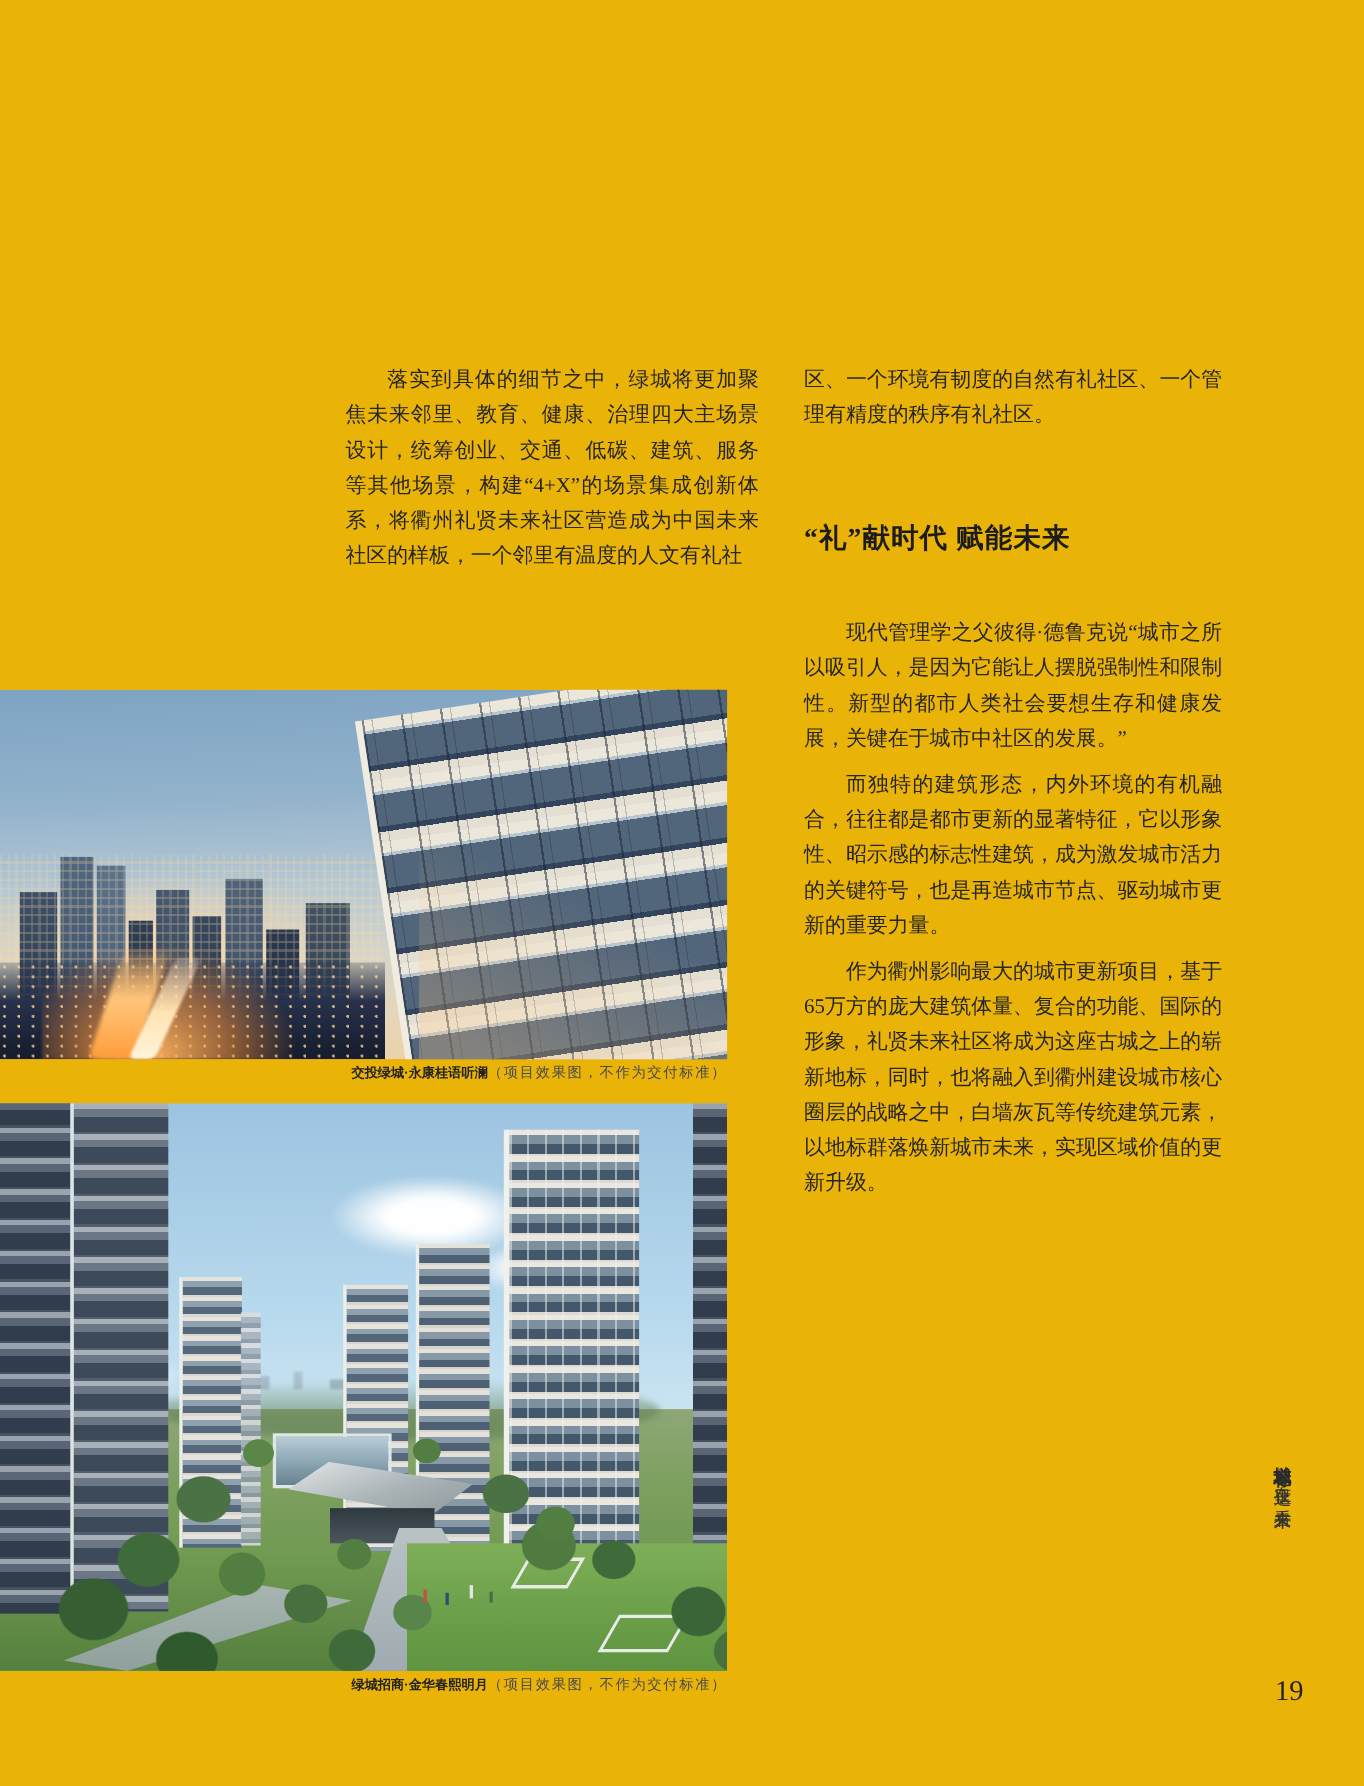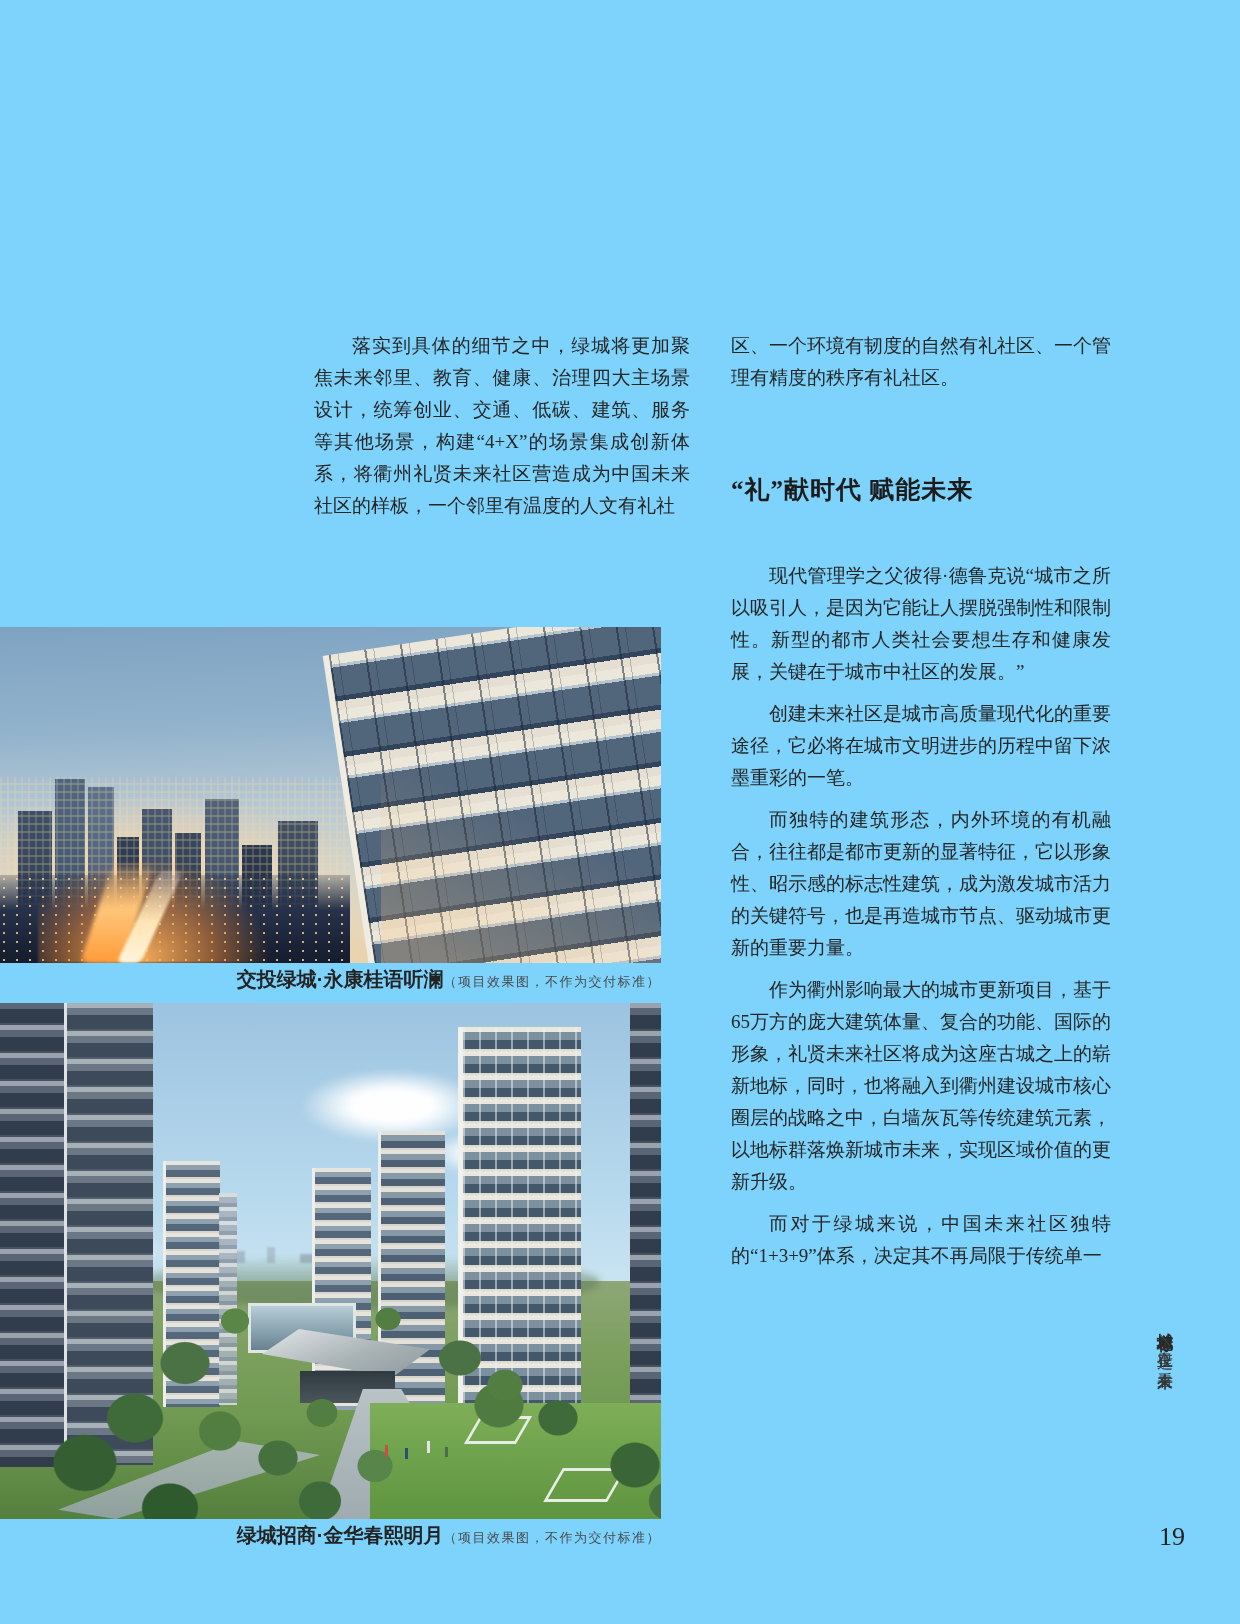--- a/index.html
+++ b/index.html
@@ -1,35 +1,35 @@
 <!DOCTYPE html>
 <html><head>
 <meta charset="utf-8">
 <style>
   html,body{margin:0;padding:0;background:#ffffff;}
   .page{
-    position:relative; width:1240px; height:1624px; background:#7dd3fc; overflow:hidden;
+    position:relative; width:1240px; height:1624px; background:#eab308; overflow:hidden;
     font-family:"Liberation Serif","DejaVu Serif",serif; color:#262626;
   }
   
   .col{position:absolute; top:330px;}
   .col-left{left:314px; width:376px;}
   .col-right{left:731px; width:380px;}
   .col p{margin:0 0 10px; font-size:19px; line-height:32px; text-align:justify;}
   .col p.indent{text-indent:2em;}
   .col p:last-child{margin-bottom:0;}
   h2.section{
     margin:80px 0 54px; font-size:25px; line-height:32px; font-weight:bold;
     letter-spacing:1px; color:#1c1c1c; font-family:"Liberation Serif","DejaVu Serif",serif;
   }
   
   .caption{position:absolute; left:0; width:661px; text-align:right; white-space:nowrap;}
   .caption-1{top:966px;}
   .caption-2{top:1522px;}
-  .cap-title{font-family:"Liberation Sans","DejaVu Sans",sans-serif; font-weight:bold; font-size:20px; color:#232323;}
+  .cap-title{font-family:"Liberation Sans","DejaVu Sans",sans-serif; font-weight:bold; font-size:12px; color:#232323;}
   .cap-note{font-family:"Liberation Serif","DejaVu Serif",serif; font-size:13px; color:#4a4a4a; letter-spacing:1.5px;}
   
   .side-strip{
     position:absolute; left:1154px; top:1320px; height:215px;
     writing-mode:vertical-rl; text-orientation:mixed; letter-spacing:1px; color:#2a2a2a;
   }
   .strip-bold{font-family:"Liberation Sans","DejaVu Sans",sans-serif; font-weight:bold; font-size:16px;}
   .strip-divider{font-size:14px; color:#444;}
   .strip-light{font-family:"Liberation Serif","DejaVu Serif",serif; font-size:16px; color:#333;}
   .page-number{
@@ -199,24 +199,22 @@
   </div>
 
   <div class="caption caption-2">
     <span class="cap-title">绿城招商·金华春熙明月</span><span class="cap-note">（项目效果图，不作为交付标准）</span>
   </div>
 
   <div class="col col-right">
     <p>区、一个环境有韧度的自然有礼社区、一个管理有精度的秩序有礼社区。</p>
     <h2 class="section">“礼”献时代 赋能未来</h2>
     <p class="indent">现代管理学之父彼得·德鲁克说“城市之所以吸引人，是因为它能让人摆脱强制性和限制性。新型的都市人类社会要想生存和健康发展，关键在于城市中社区的发展。”</p>
-    <p class="indent">创建未来社区是城市高质量现代化的重要途径，它必将在城市文明进步的历程中留下浓墨重彩的一笔。</p>
     <p class="indent">而独特的建筑形态，内外环境的有机融合，往往都是都市更新的显著特征，它以形象性、昭示感的标志性建筑，成为激发城市活力的关键符号，也是再造城市节点、驱动城市更新的重要力量。</p>
     <p class="indent">作为衢州影响最大的城市更新项目，基于65万方的庞大建筑体量、复合的功能、国际的形象，礼贤未来社区将成为这座古城之上的崭新地标，同时，也将融入到衢州建设城市核心圈层的战略之中，白墙灰瓦等传统建筑元素，以地标群落焕新城市未来，实现区域价值的更新升级。</p>
-    <p class="indent">而对于绿城来说，中国未来社区独特的“1+3+9”体系，决定其不再局限于传统单一</p>
   </div>
 
   <div class="side-strip">
     <span class="strip-bold">城市地标</span><span class="strip-divider">＼</span><span class="strip-light">在这里，看未来</span>
   </div>
 
   <div class="page-number">19</div>
 
 </div>
 

